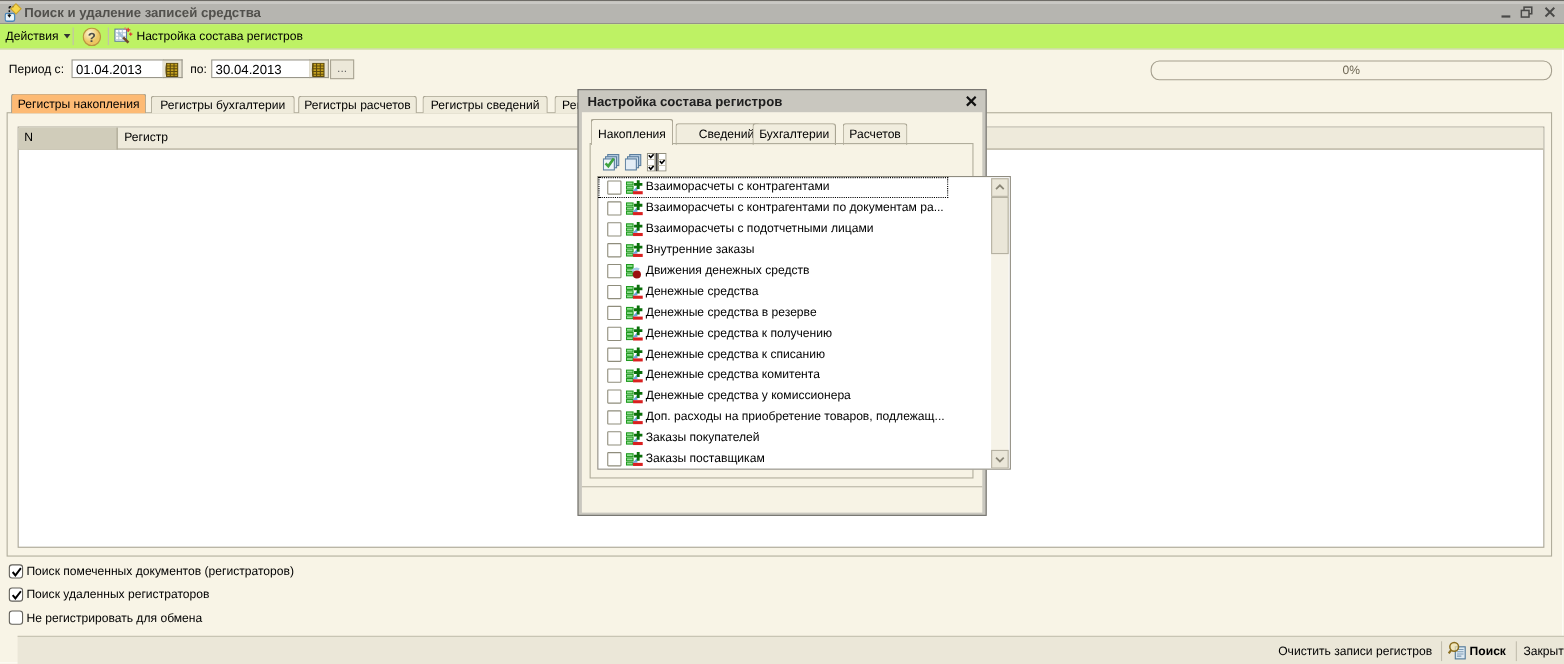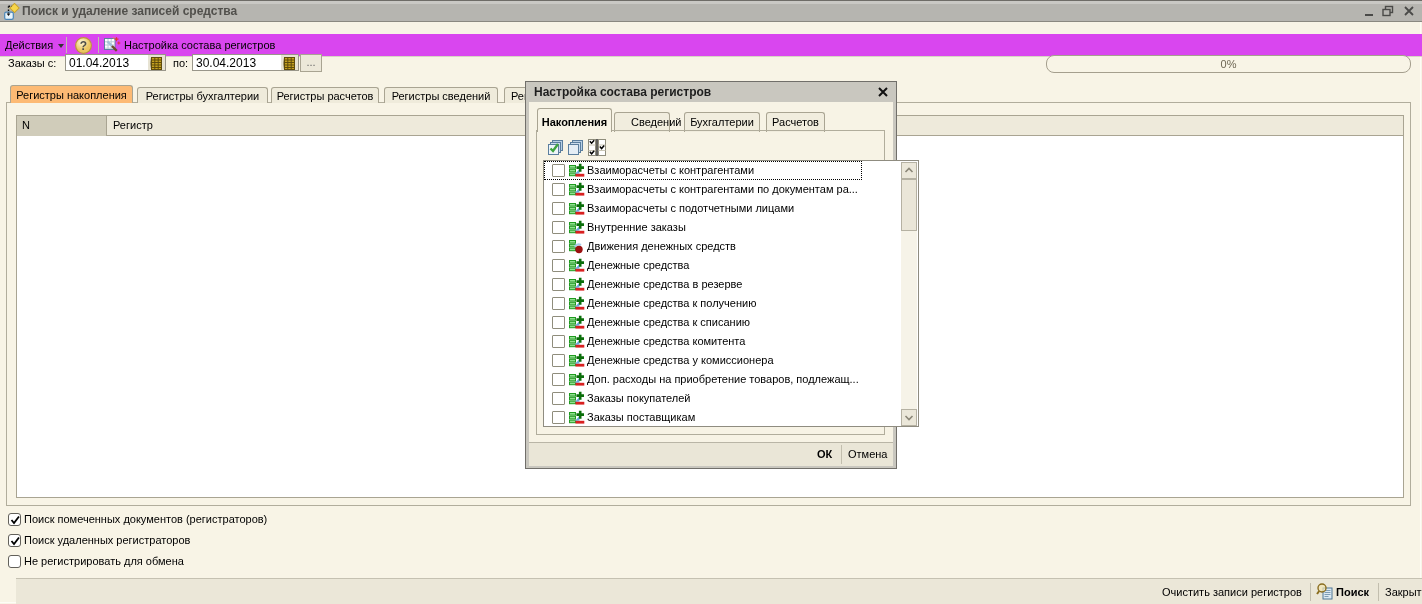--- a/index.html
+++ b/index.html
@@ -10,22 +10,22 @@
 
 
 #titlebar { left:0; top:0; width:1422px; height:22px;
   background:linear-gradient(#c9c8c4 0 3px, #b6b5b0 3px); border-top:1px solid #6e6c67;
   border-bottom:1px solid #8a8880; }
 #titlebar .ttext { position:absolute; left:22px; top:3px; font-weight:bold; font-size:12px; color:#51504c; }
 #ticon { position:absolute; left:4px; top:2px; }
 .winbtn { position:absolute; top:4px; color:#4a4a48; }
 
 
-#menubar { left:0; top:22px; width:1422px; height:23px; background:#d946ef;
-  border-bottom:1px solid #d8d4c4;margin-top:12px; }
+#menubar { left:0; top:22px; width:1422px; height:23px; background:#bef264;
+  border-bottom:1px solid #d8d4c4; }
 .msep { position:absolute; top:3px; width:1px; height:16px; background:#c2beae; }
 #menubar span.mtext { position:absolute; top:5px; }
 .dropdown-arrow { display:inline-block; width:0; height:0; border-left:3px solid transparent;
   border-right:3px solid transparent; border-top:4px solid #333; margin-left:2px; vertical-align:middle;}
 
 
 .label { position:absolute; top:57px; }
 .input { position:absolute; top:54px; height:17px; background:#fff;
   border:1px solid #99968a; padding:1px 2px 0 3px; font-size:12px; }
 .calbtn { position:absolute; top:54px; height:17px; width:18px;
@@ -135,21 +135,21 @@
     <path d="M2 5.8 h9.5 M2 9 h9.5 M2 12.2 h9.5 M5 3 v10 M8.2 3 v10" stroke="#b7c8d6" stroke-width="1"></path>
     <path d="M4.5 5.5 L9.2 10.2" stroke="#a4c0d8" stroke-width="2.4"></path>
     <path d="M9 10 L13.8 14.8" stroke="#6f4a2a" stroke-width="2.4"></path>
     <path d="M13.5 1.2 v4 M11.5 3.2 h4" stroke="#e23333" stroke-width="1.2"></path>
     <path d="M10.8 0.8 v2 M9.8 1.8 h2" stroke="#e87777" stroke-width="0.8"></path>
     <path d="M15.8 5.5 v3 M14.3 7 h3" stroke="#e23333" stroke-width="1"></path>
   </svg>
   <span class="mtext" style="left:124px">Настройка состава регистров</span>
 </div>
 
-<span class="label" style="left:8px">Заказы с:</span>
+<span class="label" style="left:8px">Период с:</span>
 <div class="input" style="left:65px; width:84px">01.04.2013</div>
 <div class="calbtn" style="left:148px"><svg width="13" height="13" viewBox="0 0 13 13" style="margin:2px 2px">
   <rect x="1.5" y="0.5" width="10" height="12" fill="#c6a21f" stroke="#5f4c0d"></rect>
   <path d="M1.5 3 h10 M1.5 5.5 h10 M1.5 8 h10 M1.5 10.5 h10 M4.8 0.5 v12 M8.2 0.5 v12" stroke="#5f4c0d"></path>
   <path d="M1.5 0.5 q-1.2 6 0 12" fill="none" stroke="#5f4c0d"></path>
     </svg></div>
 <span class="label" style="left:173px">по:</span>
 <div class="input" style="left:192px; width:90px">30.04.2013</div>
 <div class="calbtn" style="left:281px"><svg width="13" height="13" viewBox="0 0 13 13" style="margin:2px 2px">
   <rect x="1.5" y="0.5" width="10" height="12" fill="#c6a21f" stroke="#5f4c0d"></rect>
@@ -194,22 +194,22 @@
   <div class="fsep" style="left:1362px"></div>
   <span style="left:1369px">Закрыть</span>
 </div>
 
 <div id="dlg" class="abs">
   <div class="dtitle">Настройка состава регистров</div>
   <div class="dx"><svg width="10" height="10" viewBox="0 0 10 10">
         <path d="M1 1 L9 9 M9 1 L1 9" stroke="#111" stroke-width="2"></path>
       </svg></div>
   <div id="dbody">
-    <div class="dtab active" style="left:8px; top:6px; height:24px; width:75px;font-weight:bold;">Накопления</div>
-    <div class="dtab" style="left:85px; top:10px; height:20px; width:56px;padding-left:16px;">Сведений</div>
+    <div class="dtab active" style="left:8px; top:6px; height:24px; width:75px;">Накопления</div>
+    <div class="dtab" style="left:85px; top:10px; height:20px; width:77px;padding-left:16px;">Сведений</div>
     <div class="dtab" style="left:155px; top:10px; height:20px; width:76px;">Бухгалтерии</div>
     <div class="dtab" style="left:237px; top:10px; height:20px; width:59px;">Расчетов</div>
     <div id="dpanel"></div>
 
     <svg style="position:absolute;left:19px;top:37px" width="17" height="17" viewBox="0 0 17 17">
       <rect x="4.5" y="1.5" width="10" height="10" fill="#b8cfe4" stroke="#5b7e9e"></rect>
       <rect x="2.5" y="3.5" width="10" height="10" fill="#cadcec" stroke="#5b7e9e"></rect>
       <rect x="0.5" y="5.5" width="10" height="10" fill="#eef4f9" stroke="#5b7e9e"></rect>
       <path d="M2.5 9.5 L5 12 L10 5" stroke="#3fa33f" stroke-width="2.4" fill="none"></path>
     </svg>
@@ -432,19 +432,14 @@
               <path d="M3.5 9 L7 5.5 L10.5 9" stroke="#8a8677" stroke-width="1.6" fill="none"></path>
             </svg></div>
         <div id="sthumb"></div>
         <div class="sbtn" style="bottom:0"><svg width="14" height="15" viewBox="0 0 14 15">
               <path d="M3.5 6 L7 9.5 L10.5 6" stroke="#8a8677" stroke-width="1.6" fill="none"></path>
             </svg></div>
       </div>
     </div>
 
     <div id="dfootline"></div>
-    <div id="dfoot">
-      <div class="fsep"></div>
-        <span style="position:absolute; left:288px; top:5px; font-weight:bold">ОК</span>
-      <span style="position:absolute; left:319px; top:5px;">Отмена</span>
-    </div>
   </div>
 </div>
 
 </body></html>

